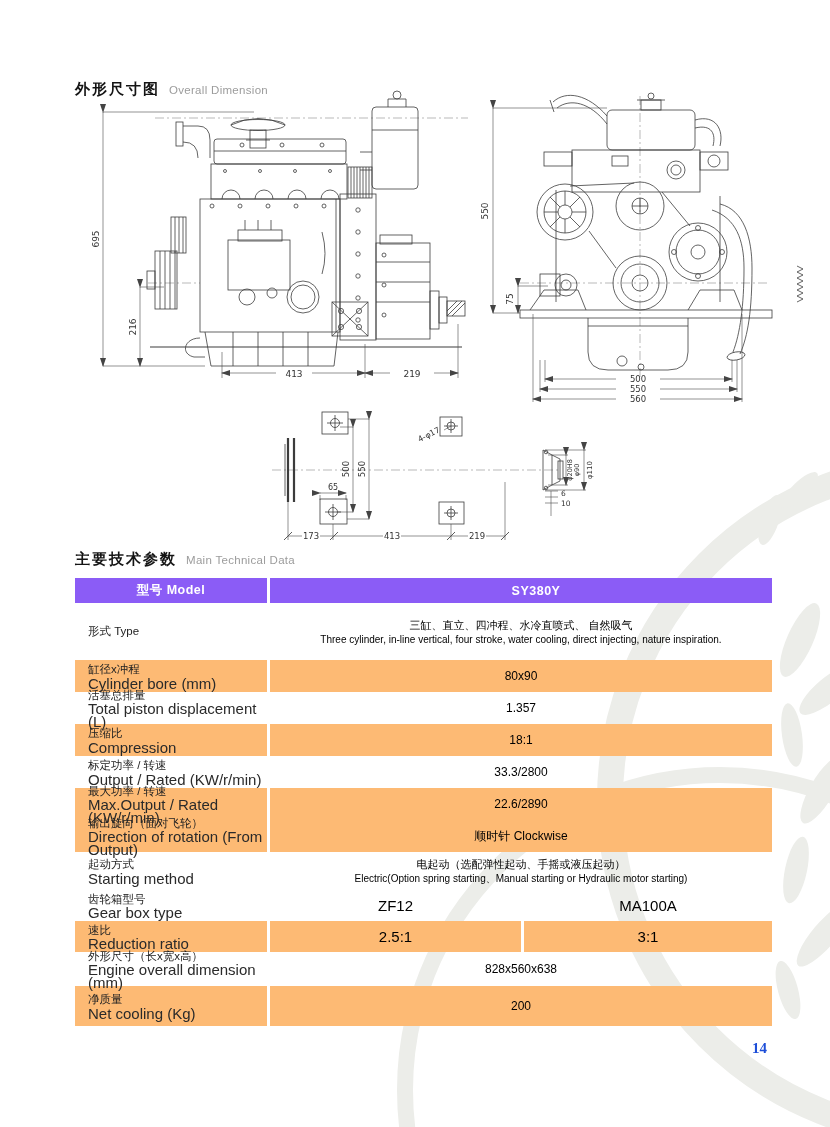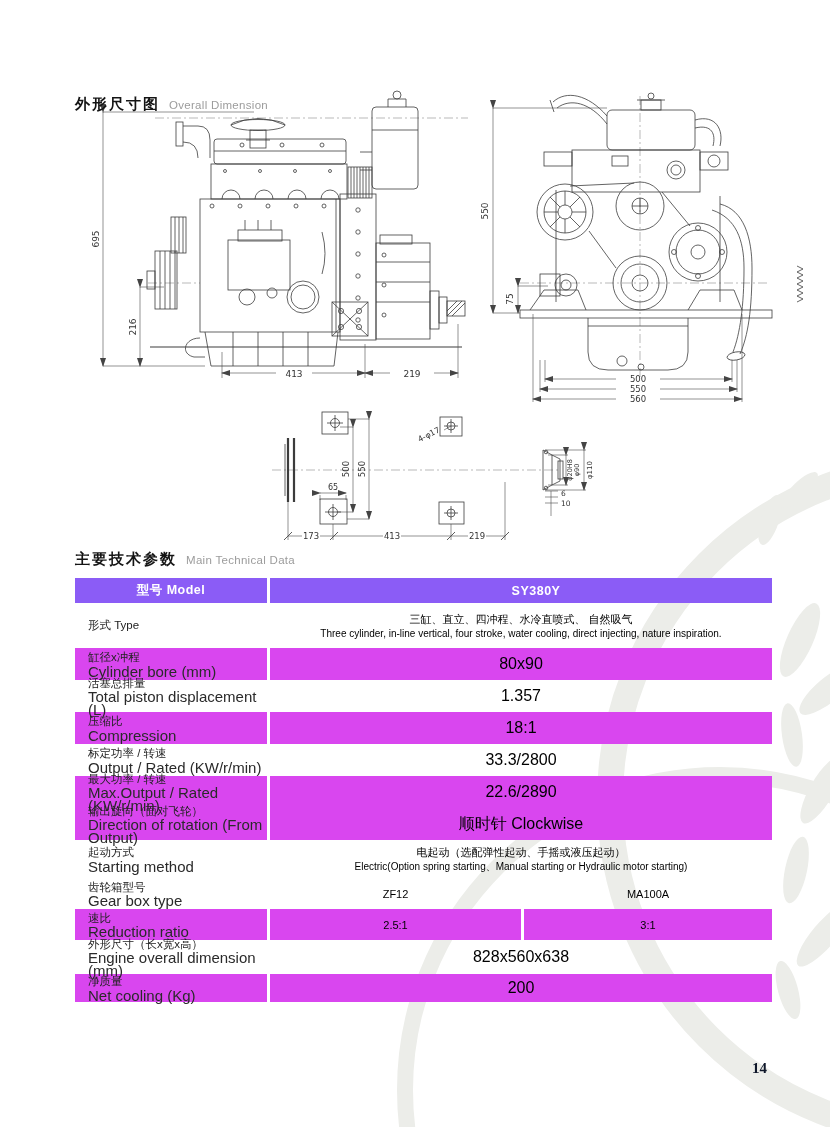--- a/index.html
+++ b/index.html
@@ -15,37 +15,37 @@
   .sec-title .zh { font-size:15px; font-weight:bold; color:#141414; letter-spacing:2px; }
   .sec-title .en { font-size:11.5px; color:#9c9c9c; margin-left:9px; letter-spacing:.3px; }
 
   .spec-table { position:absolute; left:75px; top:578px; width:697px; z-index:2; }
   .thead { display:flex; height:25px; background:#8b5cf6; }
   .hc { color:#fff; font-weight:bold; font-size:12.5px; display:flex; align-items:center; justify-content:center; letter-spacing:.5px; }
   .hc1 { width:195px; border-right:3px solid #fff; box-sizing:border-box; }
   .hc2 { flex:1;margin-left:30px; }
 
   .trow { display:flex; }
-  .trow.shade { background:#d946ef; }
+  .trow.shade { background:#fdba74; }
   .lbl { width:195px; box-sizing:border-box; padding-left:13px; display:flex;
          flex-direction:column; justify-content:center; border-right:3px solid #fff; }
   .lzh { font-size:11.5px; color:#222; line-height:14.5px; }
   .len { font-size:15px; color:#2a2a2a; line-height:13px; }
   .val { flex:1; display:flex; flex-direction:column; align-items:center;
          justify-content:center; text-align:center; }
-  .vmain { font-size:16px; color:#000; }
+  .vmain { font-size:12px; color:#000; }
   .vzh { font-size:11px; color:#000; line-height:15px; }
   .ven { font-size:10px; color:#000; line-height:13px; }
   .vsplit { flex:1; display:flex; }
-  .vhalf { width:50%; box-sizing:border-box; display:flex; align-items:center; justify-content:center; font-size:11px; color:#000; }
-  .vhalf.second { border-left:3px solid #fff; }.rh31{height:28px}.rh32{height:32px}.rh33{height:31px}
-  .rh34{height:34px}.rh38{height:38px}.rh45{height:45px}
+  .vhalf { width:50%; box-sizing:border-box; display:flex; align-items:center; justify-content:center; font-size:15px; color:#000; }
+  .vhalf.second { border-left:3px solid #fff; }.rh31{height:40px}.rh32{height:32px}.rh33{height:31px}
+  .rh34{height:34px}.rh38{height:38px}.rh45{height:57px}
 
   .pageno { position:absolute; left:752px; top:1040px; z-index:2;
-    font-family:"Liberation Serif","DejaVu Serif",serif; font-size:15px; font-weight:bold; color:#0f172a;margin-top:20px; }
+    font-family:"Liberation Serif","DejaVu Serif",serif; font-size:15px; font-weight:bold; color:#1d4ed8; }
 
   svg text { font-family:"DejaVu Sans","Liberation Sans",sans-serif; fill:#333; }
   .art { stroke:#3c3c3c; stroke-width:.8; fill:none; }
   .art2 { stroke:#3c3c3c; stroke-width:1.1; fill:none; }
   .dim { stroke:#4a4a4a; stroke-width:.6; fill:none; }
   .cl  { stroke:#8a8a8a; stroke-width:.6; fill:none; stroke-dasharray:9 3 2 3; }
 </style>
 </head>
 <body>
 
@@ -62,21 +62,21 @@
       <ellipse cx="792" cy="735" rx="10" ry="32" transform="rotate(-8 792 735)"></ellipse>
       <ellipse cx="822" cy="790" rx="12" ry="38" transform="rotate(30 822 790)"></ellipse>
       <ellipse cx="796" cy="870" rx="11" ry="34" transform="rotate(12 796 870)"></ellipse>
       <ellipse cx="824" cy="935" rx="12" ry="40" transform="rotate(40 824 935)"></ellipse>
       <ellipse cx="788" cy="990" rx="10" ry="30" transform="rotate(-15 788 990)"></ellipse>
       <ellipse cx="770" cy="520" rx="9" ry="26" transform="rotate(18 770 520)"></ellipse>
       <ellipse cx="800" cy="490" rx="8" ry="24" transform="rotate(45 800 490)"></ellipse>
     </g>
   </svg>
 
-  <div class="sec-title" style="left:75px; top:95px">
+  <div class="sec-title" style="left:75px; top:80px">
     <span class="zh">外形尺寸图</span><span class="en">Overall Dimension</span>
   </div>
 
   <svg class="layer" width="830" height="560" viewBox="0 0 830 560">
     <defs>
       <marker id="ar" markerWidth="9" markerHeight="8" refX="8" refY="4" orient="auto" markerUnits="userSpaceOnUse">
         <path d="M0,4 L9,1 L9,7 z" fill="#444" transform="rotate(180 4.5 4)"></path>
       </marker>
     </defs>
 

